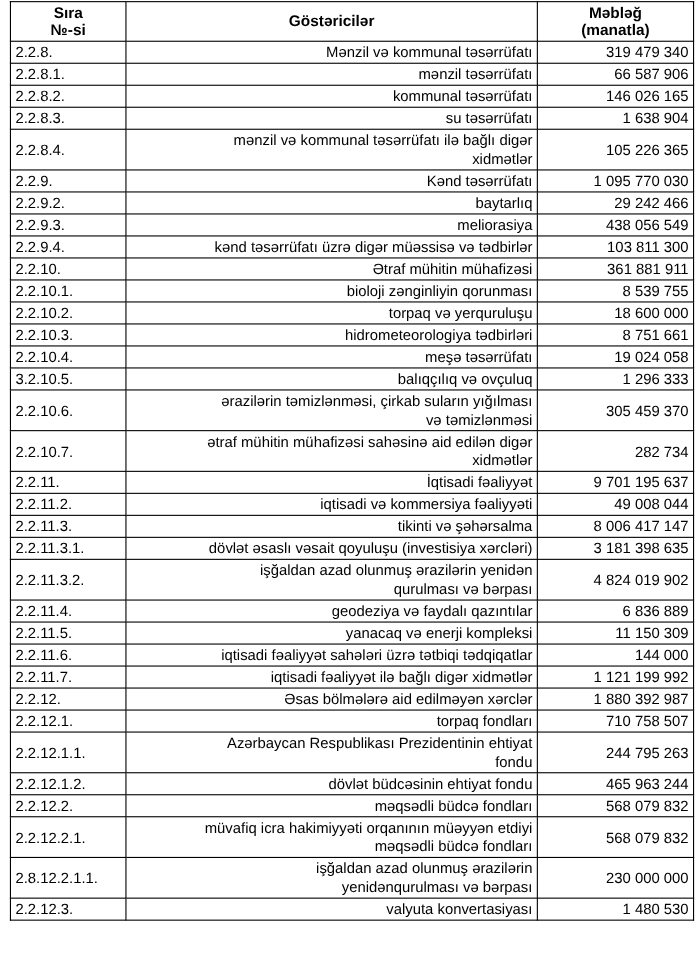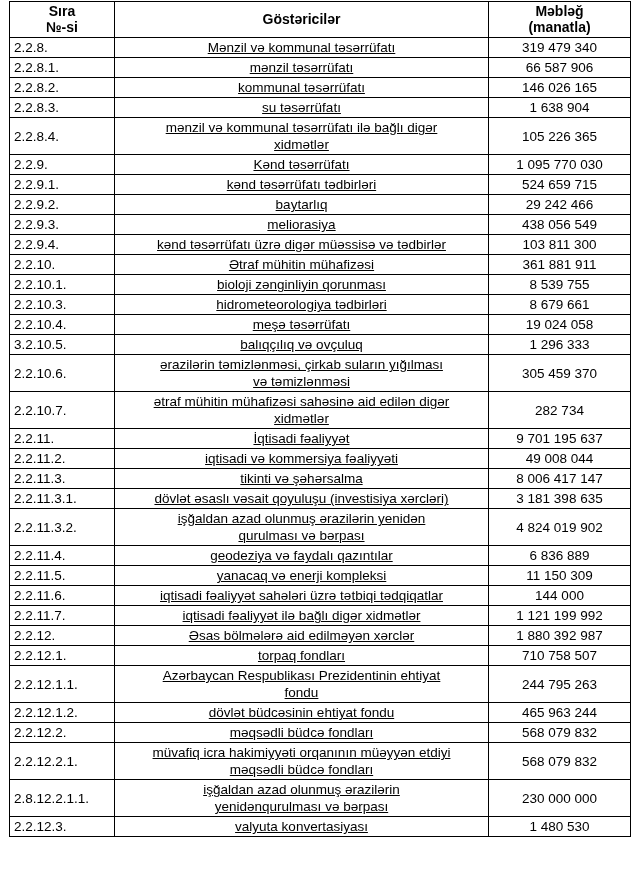--- a/index.html
+++ b/index.html
@@ -41,27 +41,26 @@
     line-height: 1.26;
     padding: 1px 4px;
     height: 17px;
   }
   .col-no  { width: 105px; }
   .col-ind { width: 374px; }
   .col-amt { width: 142px; }
   td.col-no {
   }
   td.col-ind {
-    text-align: center;
+    text-align: right;
     padding-left: 7px;
     white-space: pre-line;
-    text-decoration: underline;
   }
   td.col-amt {
-    text-align: center;
+    text-align: right;
     white-space: nowrap;
   }
 </style>
 </head>
 <body>
 
 <div class="page">
   <table class="budget">
     <thead>
       <tr>
@@ -103,25 +102,20 @@
 xidmətlər</td>
     <td class="col-amt">105 226 365</td>
   </tr>
 
   <tr>
     <td class="col-no">2.2.9.</td>
     <td class="col-ind">Kənd təsərrüfatı</td>
     <td class="col-amt">1 095 770 030</td>
   </tr>
 
-  <tr>
-    <td class="col-no">2.2.9.1.</td>
-    <td class="col-ind">kənd təsərrüfatı tədbirləri</td>
-    <td class="col-amt">524 659 715</td>
-  </tr>
 
   <tr>
     <td class="col-no">2.2.9.2.</td>
     <td class="col-ind">baytarlıq</td>
     <td class="col-amt">29 242 466</td>
   </tr>
 
   <tr>
     <td class="col-no">2.2.9.3.</td>
     <td class="col-ind">meliorasiya</td>
@@ -139,25 +133,30 @@
     <td class="col-ind">Ətraf mühitin mühafizəsi</td>
     <td class="col-amt">361 881 911</td>
   </tr>
 
   <tr>
     <td class="col-no">2.2.10.1.</td>
     <td class="col-ind">bioloji zənginliyin qorunması</td>
     <td class="col-amt">8 539 755</td>
   </tr>
 
+  <tr>
+    <td class="col-no">2.2.10.2.</td>
+    <td class="col-ind">torpaq və yerquruluşu</td>
+    <td class="col-amt">18 600 000</td>
+  </tr>
 
   <tr>
     <td class="col-no">2.2.10.3.</td>
     <td class="col-ind">hidrometeorologiya tədbirləri</td>
-    <td class="col-amt">8 679 661</td>
+    <td class="col-amt">8 751 661</td>
   </tr>
 
   <tr>
     <td class="col-no">2.2.10.4.</td>
     <td class="col-ind">meşə təsərrüfatı</td>
     <td class="col-amt">19 024 058</td>
   </tr>
 
   <tr>
     <td class="col-no">3.2.10.5.</td>

